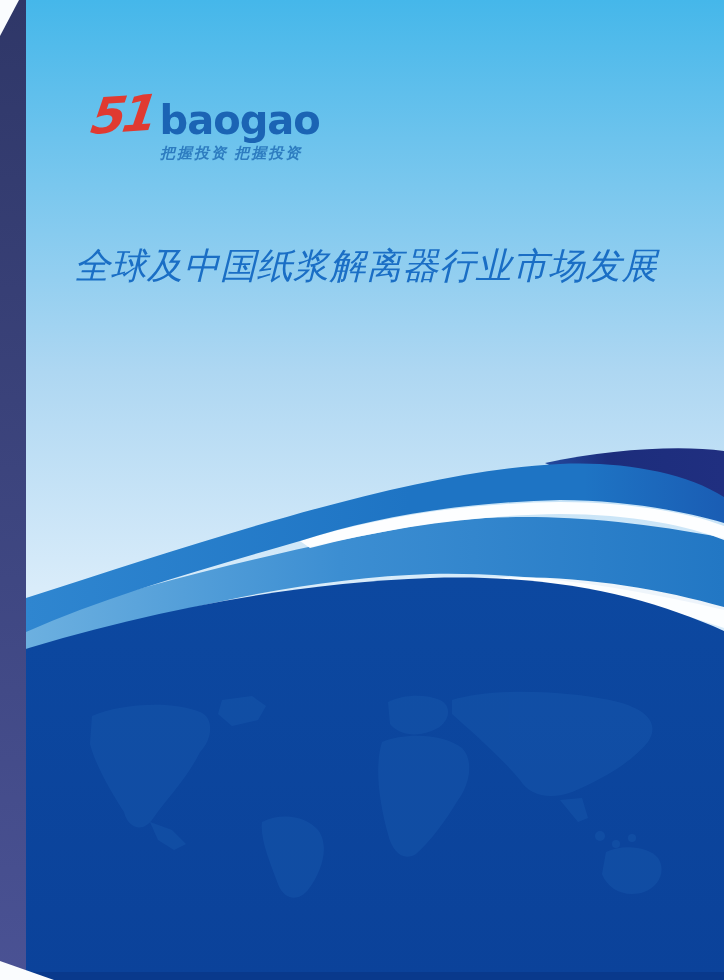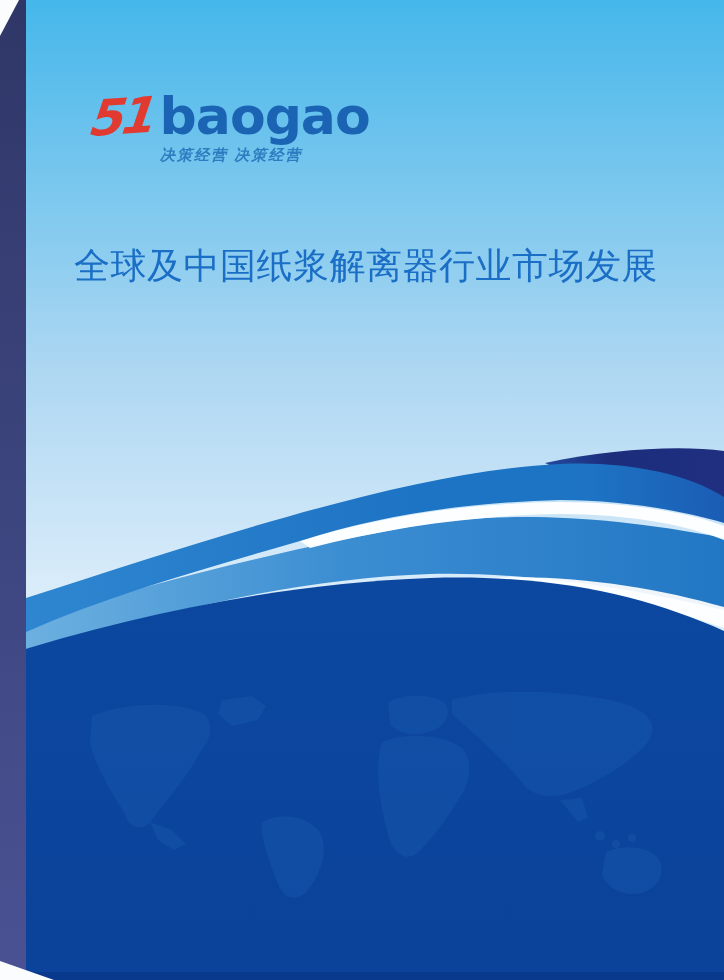--- a/index.html
+++ b/index.html
@@ -16,37 +16,37 @@
   .logo-row{display:flex;align-items:flex-end;line-height:1;}
   .logo-51{
     color:var(--logo-red);
     font-size:50px;font-weight:bold;font-style:italic;
     transform:skewX(-12deg) rotate(-4deg);
     letter-spacing:-4px;margin-right:6px;
     font-family:"DejaVu Sans",sans-serif;
   }
   .logo-word{
     color:var(--logo-blue);
-    font-size:52px;font-weight:bold;letter-spacing:-1px;
+    font-size:40px;font-weight:bold;letter-spacing:-1px;
     font-family:"DejaVu Sans",sans-serif;
   }
   .logo-tagline{
     margin-left:68px;margin-top:4px;
     color:var(--tagline-blue);
     font-size:15px;font-weight:bold;font-style:italic;
     letter-spacing:2px;white-space:nowrap;
   }
 
   
   .title{
     position:absolute;left:74px;top:240px;width:600px;margin:0;
     color:var(--title-blue);
     font-size:36px;font-weight:500;line-height:51px;letter-spacing:0.5px;
   }
-  .title span{display:block;}
+  .title span{display:block;font-style:italic;}
 </style>
 </head>
 <body>
 
 <div class="cover">
 
   <svg class="bg" viewBox="0 0 724 980" aria-hidden="true">
     <defs>
       <linearGradient id="gSky" x1="0" y1="0" x2="0" y2="1">
         <stop offset="0" style="stop-color:var(--bg-top)"></stop>
@@ -119,20 +119,20 @@
 
     <path fill="#fafcfe" d="M0,0 L19,0 L0,36 Z"></path>
     <path fill="#fafcfe" d="M0,961 L54,980 L0,980 Z"></path>
   </svg>
 
   <header class="logo">
     <div class="logo-row">
       <span class="logo-51">51</span>
       <span class="logo-word">baogao</span>
     </div>
-    <div class="logo-tagline">决策经营 决策经营</div>
+    <div class="logo-tagline">把握投资 把握投资</div>
   </header>
 
   <h1 class="title">
     <span>全球及中国纸浆解离器行业市场发展</span>
   </h1>
 
 </div>
 
 </body></html>

